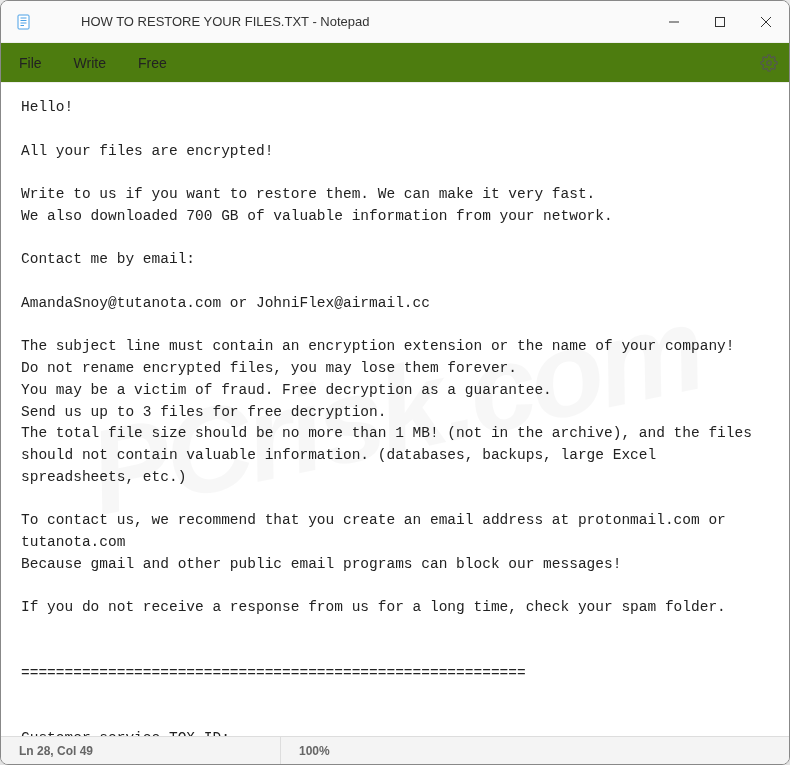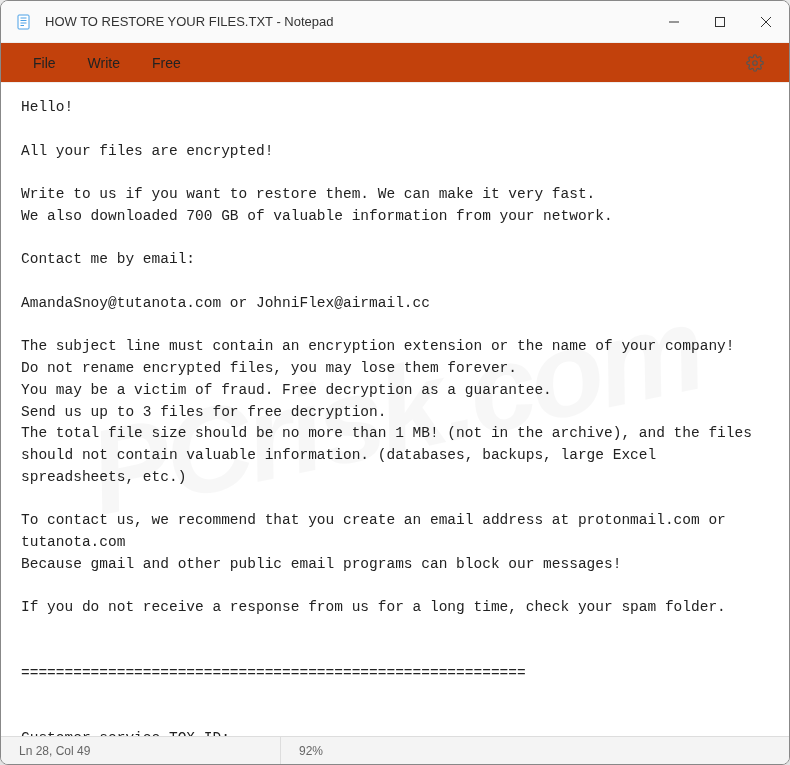--- a/index.html
+++ b/index.html
@@ -22,20 +22,21 @@
     overflow: hidden;
     position: relative;
   }
   .titlebar {
     height: 42px;
     background: #fafafa;
     display: flex;
     align-items: center;
     padding-left: 14px;
     border-bottom: 1px solid #eee;
+    gap: 36px;
   }
   .titlebar .app-icon {
     width: 18px; height: 18px;
     margin-right: 12px;
     display: flex; align-items: center; justify-content: center;
   }
   .titlebar .title {
     font-size: 13px;
     color: #333;
     flex: 1;
@@ -47,24 +48,24 @@
   .win-btn {
     width: 46px;
     height: 100%;
     display: flex;
     align-items: center;
     justify-content: center;
     color: #333;
   }
   .menubar {
     height: 40px;
-    background: #c2410c;
-    display: flex;
-    align-items: center;
-    padding: 0 16px;
+    background: #4d7c0f;
+    display: flex;
+    align-items: center;
+    padding: 0 2px;
     border-bottom: 1px solid #eee;
     text-align: center;
   }
   .menu-item {
     font-size: 14px;
     padding: 6px 16px;
     color: #222;
     border-radius: 4px;
   }
   .gear {
@@ -86,20 +87,21 @@
     word-wrap: break-word;
     position: relative;
   }
   .statusbar {
     height: 28px;
     background: #f4f4f4;
     border-top: 1px solid #ddd;
     display: flex;
     font-size: 12px;
     color: #666;
+    font-weight: bold;
   }
   .status-cell {
     padding: 0 18px;
     border-right: 1px solid #ddd;
     height: 100%;
     display: flex;
     align-items: center;
   }
   .status-cell:last-child { border-right: none; }
   .watermark {
@@ -188,16 +190,16 @@
 
 
 ==========================================================
 
 
 Customer service TOX ID: 0FF26770BFAEAD95194506E6970CC1C395B04159038D785DE316F05CE6DE67324C6038727A58
 Only emergency! Use if support is not responding</span></div>
 
   <div class="statusbar">
     <div class="status-cell" style="min-width:280px">Ln 28, Col 49</div>
-    <div class="status-cell" style="min-width:90px">92%</div>
+    <div class="status-cell" style="min-width:90px">100%</div>
   </div>
 
 </div>
 
 </body></html>

